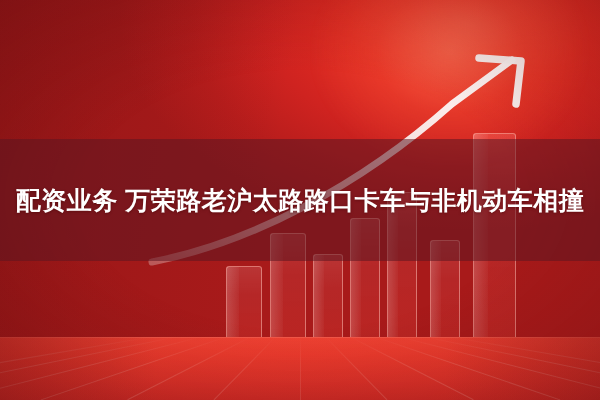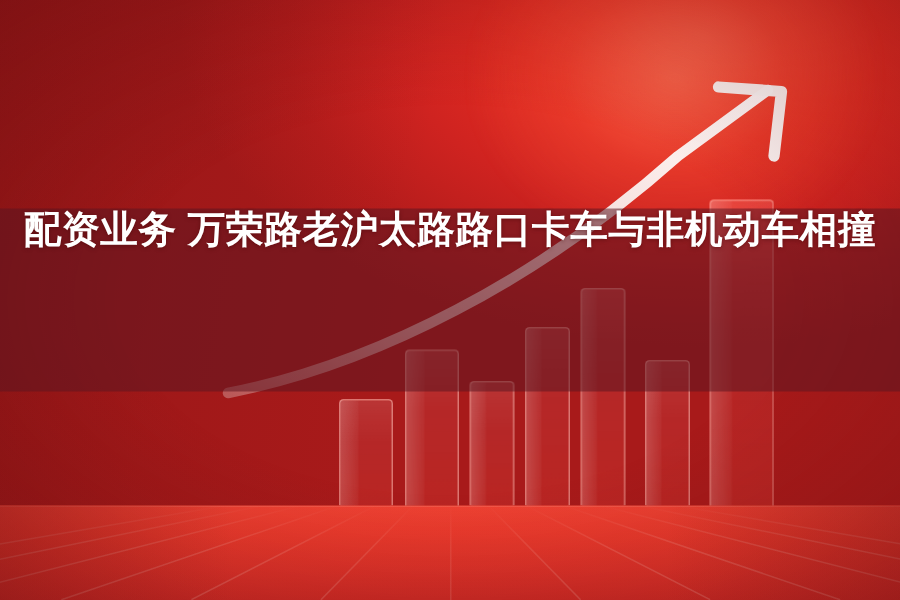--- a/index.html
+++ b/index.html
@@ -144,20 +144,21 @@
   }
   .headline {
     position: absolute;
     left: 0;
     right: 0;
     top: 139px;
     height: 124px;
     display: flex;
     flex-direction: column;
     align-items: center;
+    justify-content: center;
     gap: 6px;
     color: #ffffff;
     font-weight: bold;
     font-size: 25px;
     line-height: 1.18;
     letter-spacing: 0.5px;
     text-shadow: 0 1px 3px rgba(60,0,0,0.45);
     white-space: nowrap;
   }
   .headline .line1 { padding: 0 6px; }

